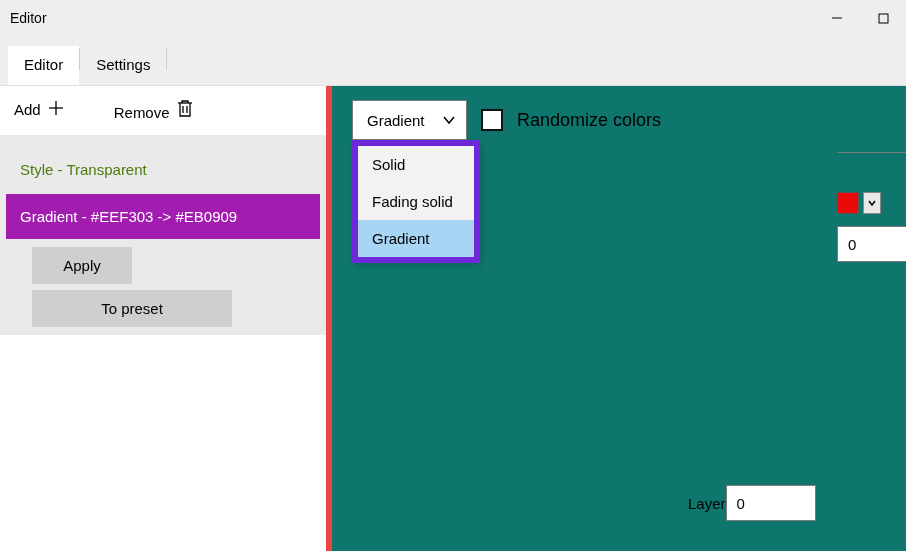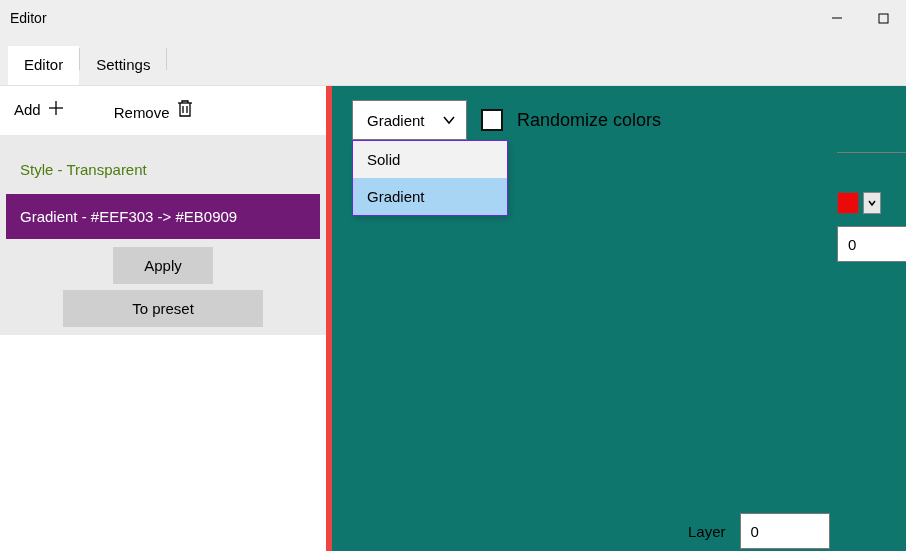--- a/index.html
+++ b/index.html
@@ -101,34 +101,33 @@
   }
   .list-item {
     padding: 14px 14px;
     font-size: 15px;
     color: #4d7c0f;
     background: #eaeaea;
     margin-bottom: 2px;
     cursor: pointer;
   }
   .list-item.selected {
-    background: #701a75;
+    background: #a21caf;
     color: #ffffff;
   }
 
   .action-row {
     display: flex;
     gap: 6px;
     padding: 6px 28px 0 28px;
-    justify-content: center;
   }
   .action-row2 {
     display: flex;
     padding: 6px 28px 0 28px;
-    justify-content: center;
+    justify-content: flex-start;
   }
   .btn {
     background: #cfcfcf;
     border: none;
     padding: 10px 20px;
     font-size: 15px;
     cursor: pointer;
     min-width: 100px;
   }
   .btn.wide { min-width: 200px; }
@@ -169,23 +168,23 @@
     transform: translateY(-50%);
     width: 14px;
     height: 14px;
   }
   .chevron svg { width: 14px; height: 14px; stroke: #000; stroke-width: 1.5; fill: none; }
 
   .dropdown-list {
     position: absolute;
     left: 0;
     top: 40px;
-    width: 156px;
+    width: 128px;
     background: #f2f2f2;
-    border: 1px solid #6d28d9;
+    border: 6px solid #6d28d9;
     box-shadow: 2px 3px 6px rgba(0,0,0,0.15);
     z-index: 10;
   }
   .dropdown-option {
     padding: 10px 14px;
     font-size: 15px;
     cursor: pointer;
   }
   .dropdown-option.highlight {
     background: #a9d5f5;
@@ -255,24 +254,23 @@
     width: 80px;
     height: 36px;
     border: 1px solid #7a7a7a;
     font-size: 15px;
     padding: 6px 10px;
   }
 
   .layer-row {
     position: absolute;
     left: 356px;
-    bottom: 2px;
-    display: flex;
-    align-items: center;
-    gap: 14px;
+    bottom: 30px;
+    display: flex;
+    align-items: center;
   }
   .layer-label { font-size: 15px; }
   .layer-input {
     width: 90px;
     height: 36px;
     border: 1px solid #7a7a7a;
     font-size: 15px;
     padding: 6px 10px;
   }
 </style>
@@ -366,20 +364,23 @@
           <span class="chevron">
             <svg viewBox="0 0 14 14">
                 <polyline points="2,4 7,10 12,4"></polyline>
               </svg>
           </span>
         </div>
         <div class="dropdown-list">
           <div class="dropdown-option">
             <span>Solid</span>
           </div>
+          <div class="dropdown-option">
+            <span>Fading solid</span>
+          </div>
           <div class="dropdown-option highlight">
             <span>Gradient</span>
           </div>
         </div>
       </div>
 
       <span class="checkbox"></span>
       <span class="check-label">Randomize colors</span>
     </div>
 

